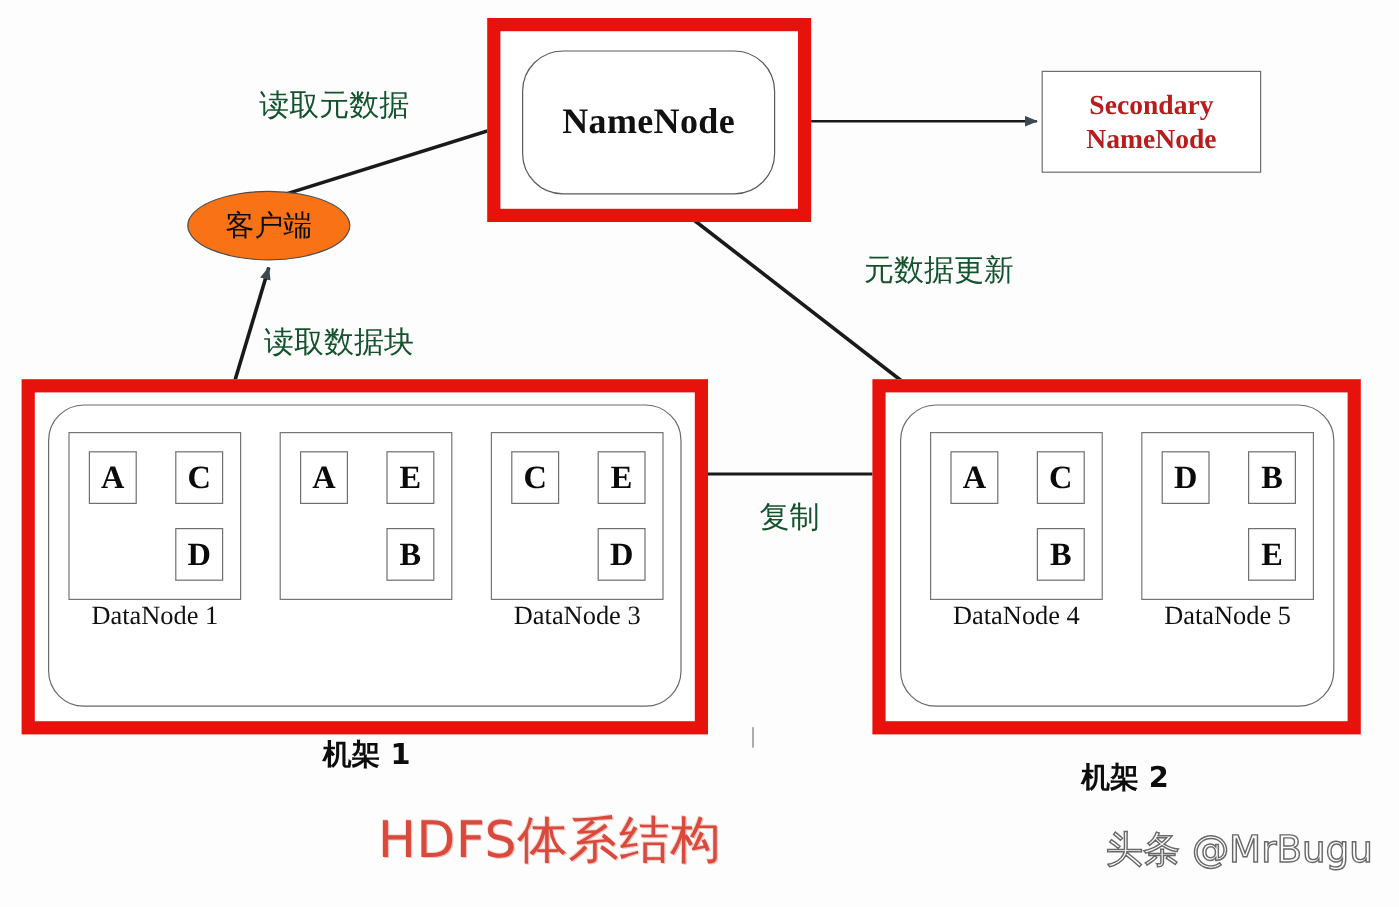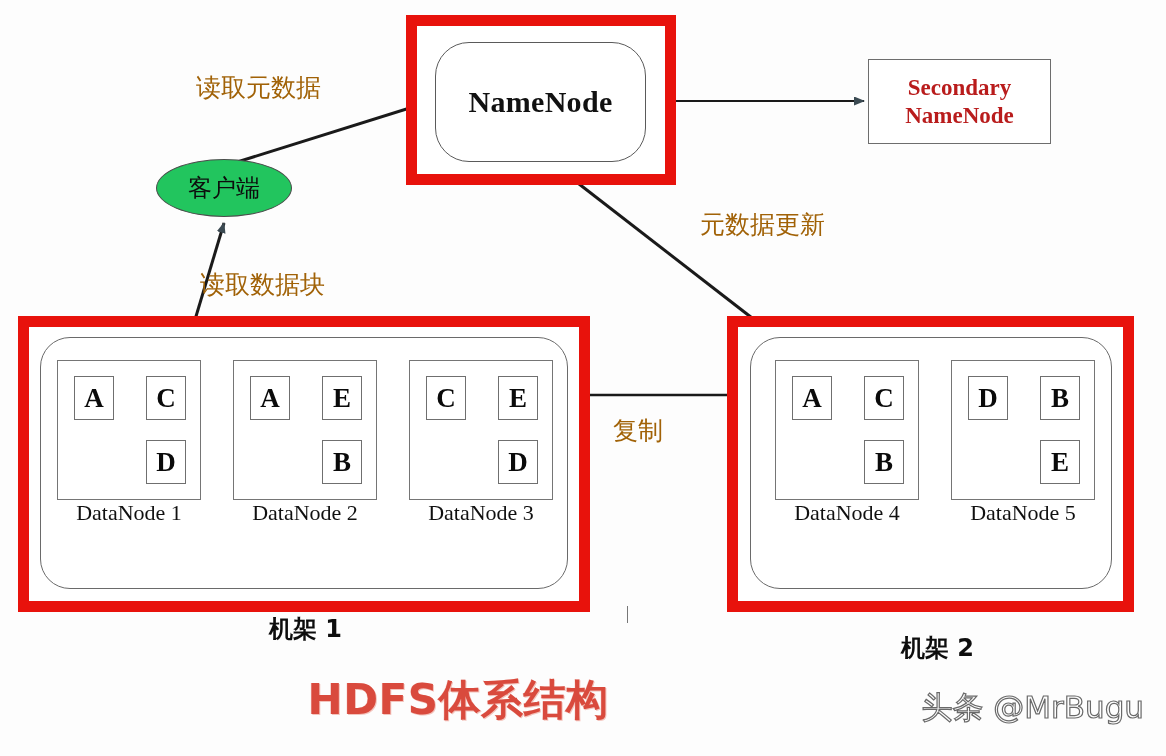--- a/index.html
+++ b/index.html
@@ -71,21 +71,21 @@
     color: #b91c1c;
   }
 
   
   #client-ellipse {
     position: absolute;
     left: 156px; top: 159px; width: 136px; height: 58px;
     box-sizing: border-box;
     border: 1.5px solid #4c4c4c;
     border-radius: 50%;
-    background: #22c55e;
+    background: #f97316;
     display: flex;
     align-items: center;
     justify-content: center;
     font-family: "DejaVu Sans", sans-serif;
     font-size: 24px;
     color: #0d0d0d;
   }
 
   
   .rack-inner {
@@ -139,22 +139,23 @@
   #dn2 { left: 233px; top: 360px; }
   #dn3 { left: 409px; top: 360px; }
   #dn4 { left: 775px; top: 360px; }
   #dn5 { left: 951px; top: 360px; }
 
   
   .edge-label {
     position: absolute;
     font-family: "DejaVu Sans", sans-serif;
     font-size: 25px;
-    color: #a16207;
+    color: #14532d;
     white-space: nowrap;
+    margin-left: 20px;
   }
   #label-read-metadata { left: 196px; top: 71px; }
   #label-read-block    { left: 200px; top: 268px; }
   #label-metadata-update { left: 700px; top: 208px; }
   #label-replicate     { left: 613px; top: 414px; }
 
   .rack-label {
     position: absolute;
     font-family: "DejaVu Sans", sans-serif;
     font-size: 24px;
@@ -166,21 +167,21 @@
   #rack2-label { left: 901px; top: 632px; }
 
   
   #diagram-title {
     position: absolute;
     left: 0; top: 672px;
     width: 1166px;
     text-align: center;
     font-family: "DejaVu Sans", sans-serif;
     font-size: 42px;
-    font-weight: bold;
+    font-weight: normal;
     color: #d94a3d;
     text-shadow: 1px 1px 0 #f3c4bd, -0.5px -0.5px 0 #f6d6d1;
     letter-spacing: 0.5px;
     padding-right: 250px;
     box-sizing: border-box;
   }
 
   
   #watermark {
     position: absolute;
@@ -258,21 +259,20 @@
     </div>
     <div class="datanode-label">DataNode 1</div>
   </div>
 
   <div class="datanode" id="dn2">
     <div class="datanode-box">
       <div class="block p-tl">A</div>
       <div class="block p-tr">E</div>
       <div class="block p-br">B</div>
     </div>
-    <div class="datanode-label">DataNode 2</div>
   </div>
 
   <div class="datanode" id="dn3">
     <div class="datanode-box">
       <div class="block p-tl">C</div>
       <div class="block p-tr">E</div>
       <div class="block p-br">D</div>
     </div>
     <div class="datanode-label">DataNode 3</div>
   </div>

